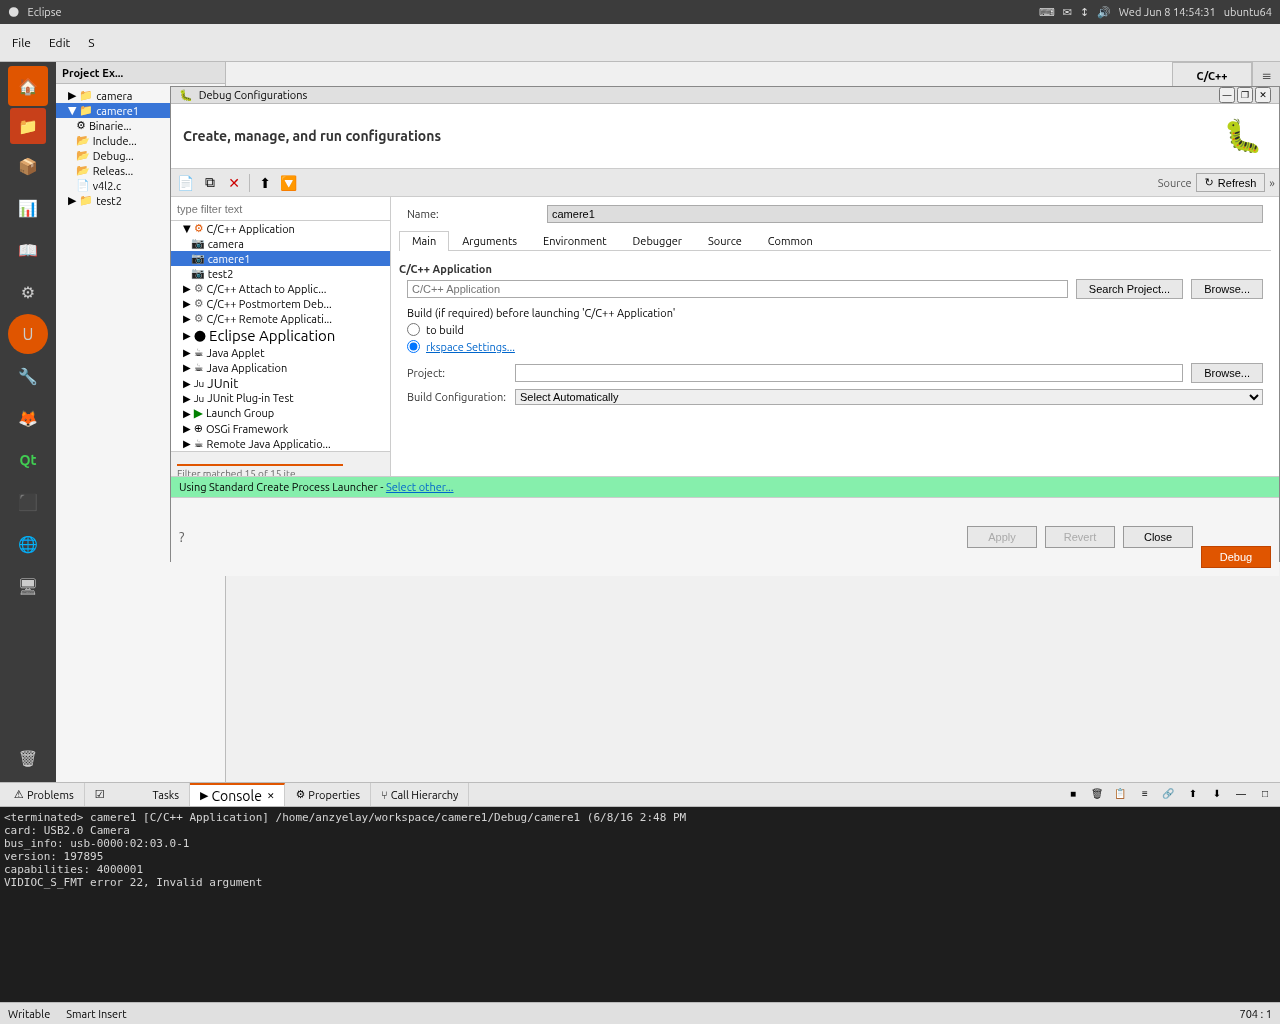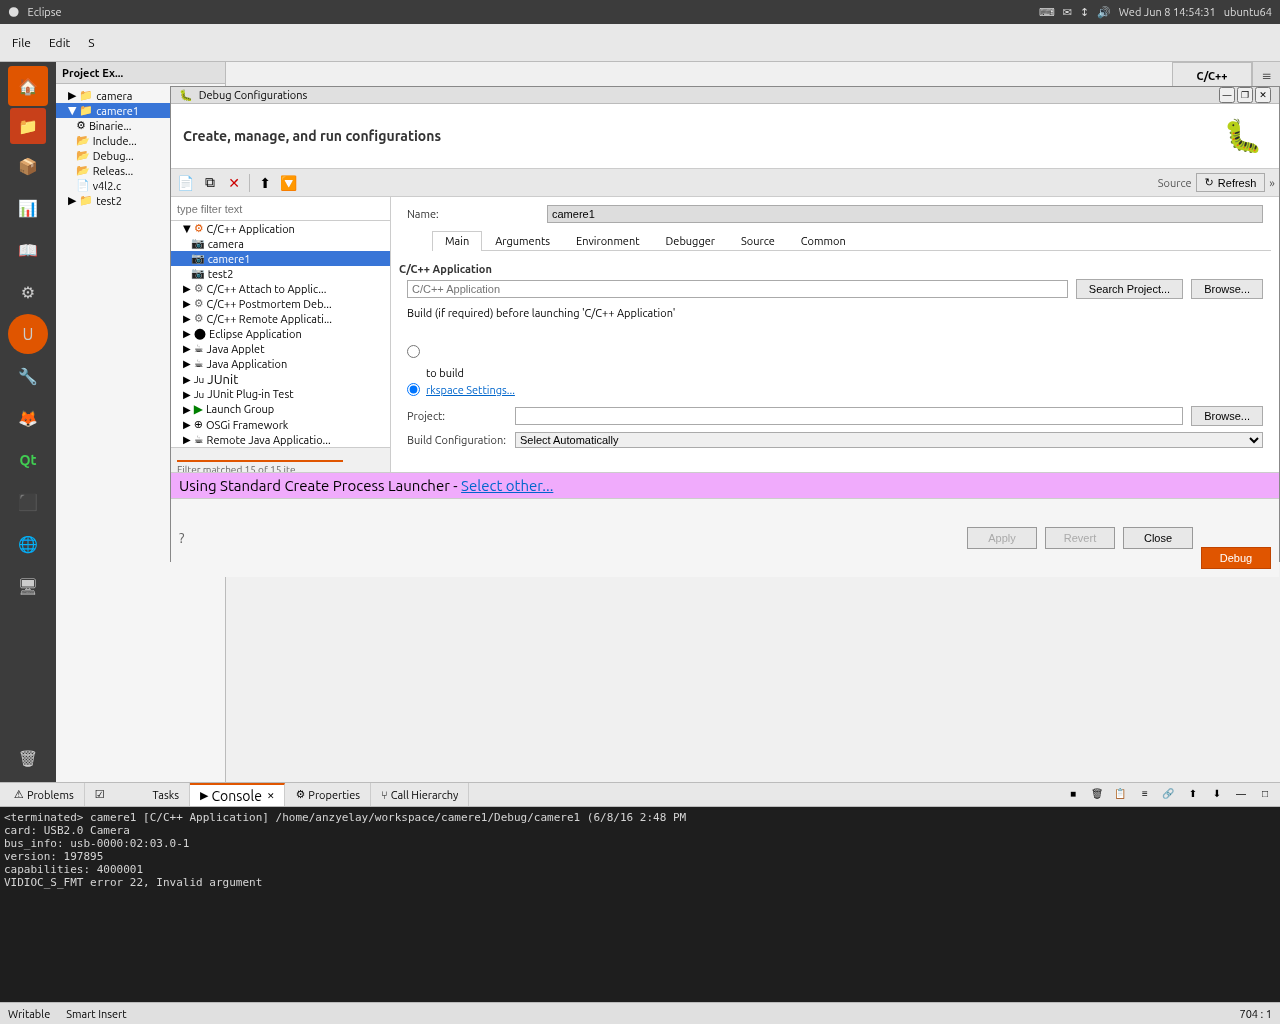--- a/index.html
+++ b/index.html
@@ -247,21 +247,20 @@
       flex: 1;
       padding: 8px;
       overflow: auto;
       background: #fff;
     }
 
     #config-tabs {
       display: flex;
       border-bottom: 1px solid #ccc;
       margin-bottom: 8px;
-      margin-left: 33px;
     }
     .config-tab {
       padding: 4px 12px;
       font-size: 11px;
       cursor: pointer;
       border: 1px solid transparent;
       border-bottom: none;
     }
     .config-tab.active {
       background: #fff;
@@ -348,22 +347,22 @@
       border-color: #c04400;
       margin-top: 40px;
     }
     .main-btn.disabled {
       color: #aaa;
       cursor: default;
     }
 
     #launcher-status-bar {
       padding: 4px 8px;
-      font-size: 15px;
-      background: #f0abfc;
+      font-size: 11px;
+      background: #86efac;
       border-top: 1px solid #ccc;
     }
 
     #launcher-status-link {
       color: #0066cc;
       text-decoration: underline;
       cursor: pointer;
     }
 
     
@@ -678,21 +677,21 @@
                 <span style="font-size:11px;">C/C++ Postmortem Deb...</span>
               </div>
               <div class="tree-item">
                 <span style="font-size:10px;">▶</span>
                 <span style="color:#666;">⚙</span>
                 <span style="font-size:11px;">C/C++ Remote Applicati...</span>
               </div>
               <div class="tree-item">
                 <span style="font-size:10px;">▶</span>
                 <span>⬤</span>
-                <span style="font-size:11px;">Eclipse Application</span>
+                <span style="font-size:15px;">Eclipse Application</span>
               </div>
               <div class="tree-item">
                 <span style="font-size:10px;">▶</span>
                 <span>☕</span>
                 <span style="font-size:11px;">Java Applet</span>
               </div>
               <div class="tree-item">
                 <span style="font-size:10px;">▶</span>
                 <span>☕</span>
                 <span style="font-size:11px;">Java Application</span>
@@ -752,21 +751,21 @@
               <button class="form-btn">Search Project...</button>
               <button class="form-btn">Browse...</button>
             </div>
 
             <div style="padding: 2px 8px; font-size:11px;">
               Build (if required) before launching 'C/C++ Application'
             </div>
 
             <div class="radio-row">
               <input type="radio" name="build" style="">
-              <span style="font-size:11px;margin-top:44px;">to build</span>
+              <span style="font-size:11px;">to build</span>
             </div>
             <div class="radio-row">
               <input type="radio" name="build" checked="" style="">
               <span style="font-size:11px; color: #0066cc; text-decoration: underline; cursor: pointer;">rkspace Settings...</span>
             </div>
 
             <div class="form-row" style="margin-top: 8px;">
               <span class="form-label" style="font-size:11px; color:#333;">Project:</span>
               <input class="form-input" style="flex: 1 1 0%; padding: 2px 4px; font-size: 11px; border: 1px solid rgb(170, 170, 170); background: rgb(255, 255, 255);" value="">
               <button class="form-btn">Browse...</button>

